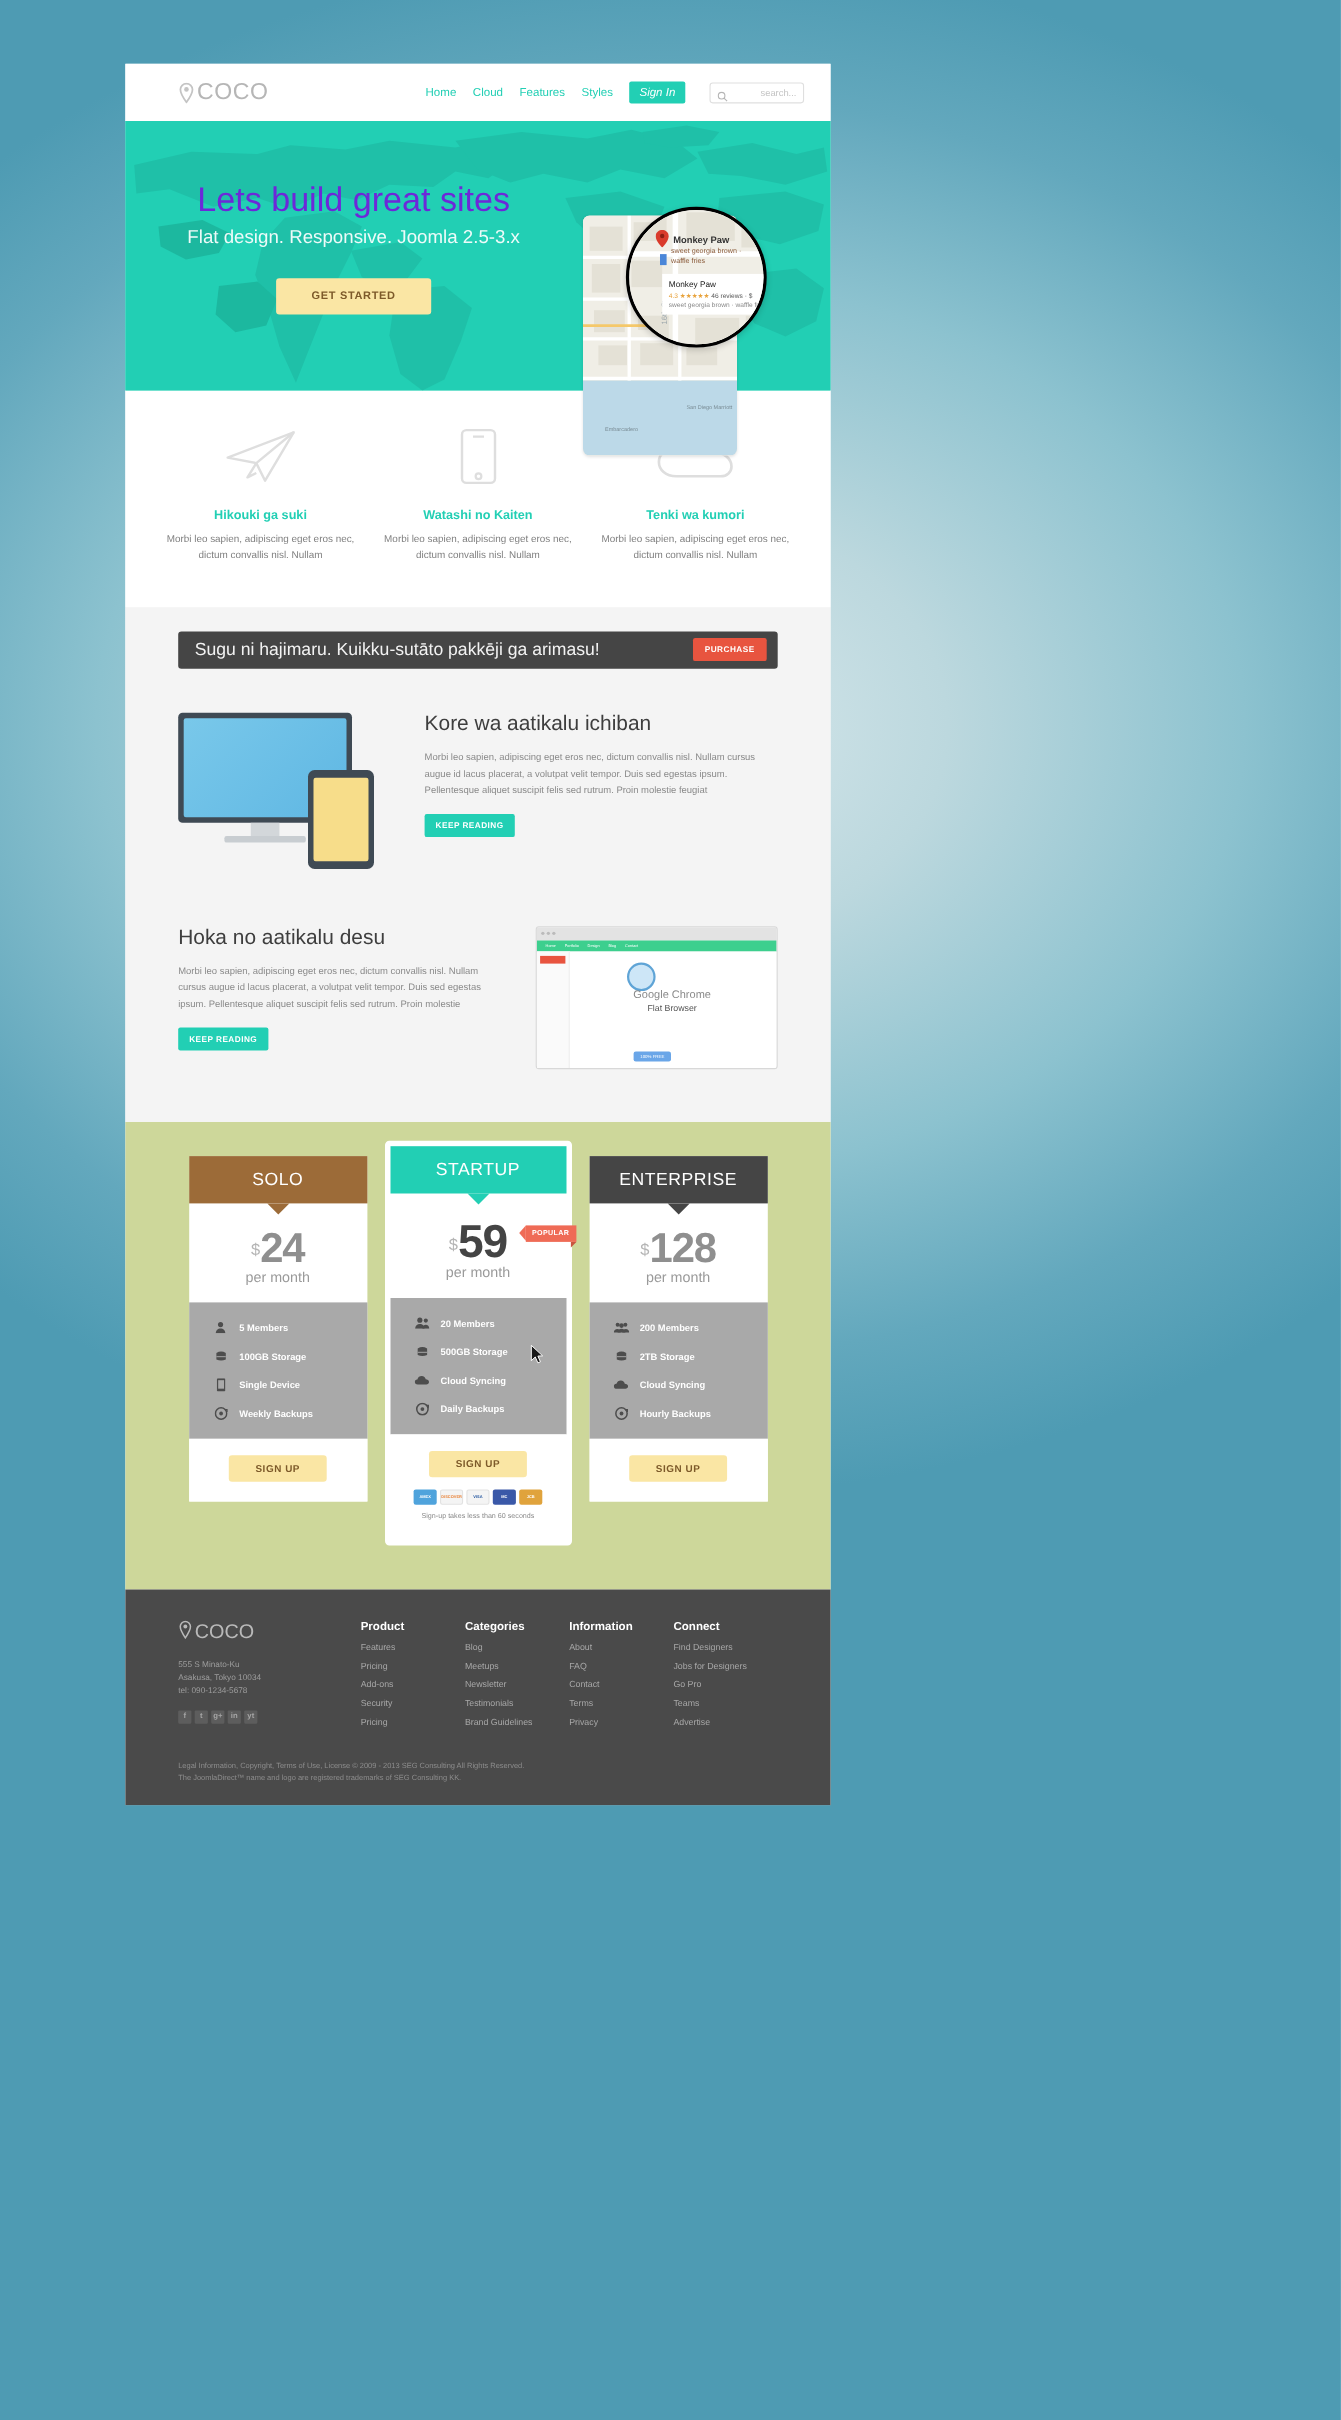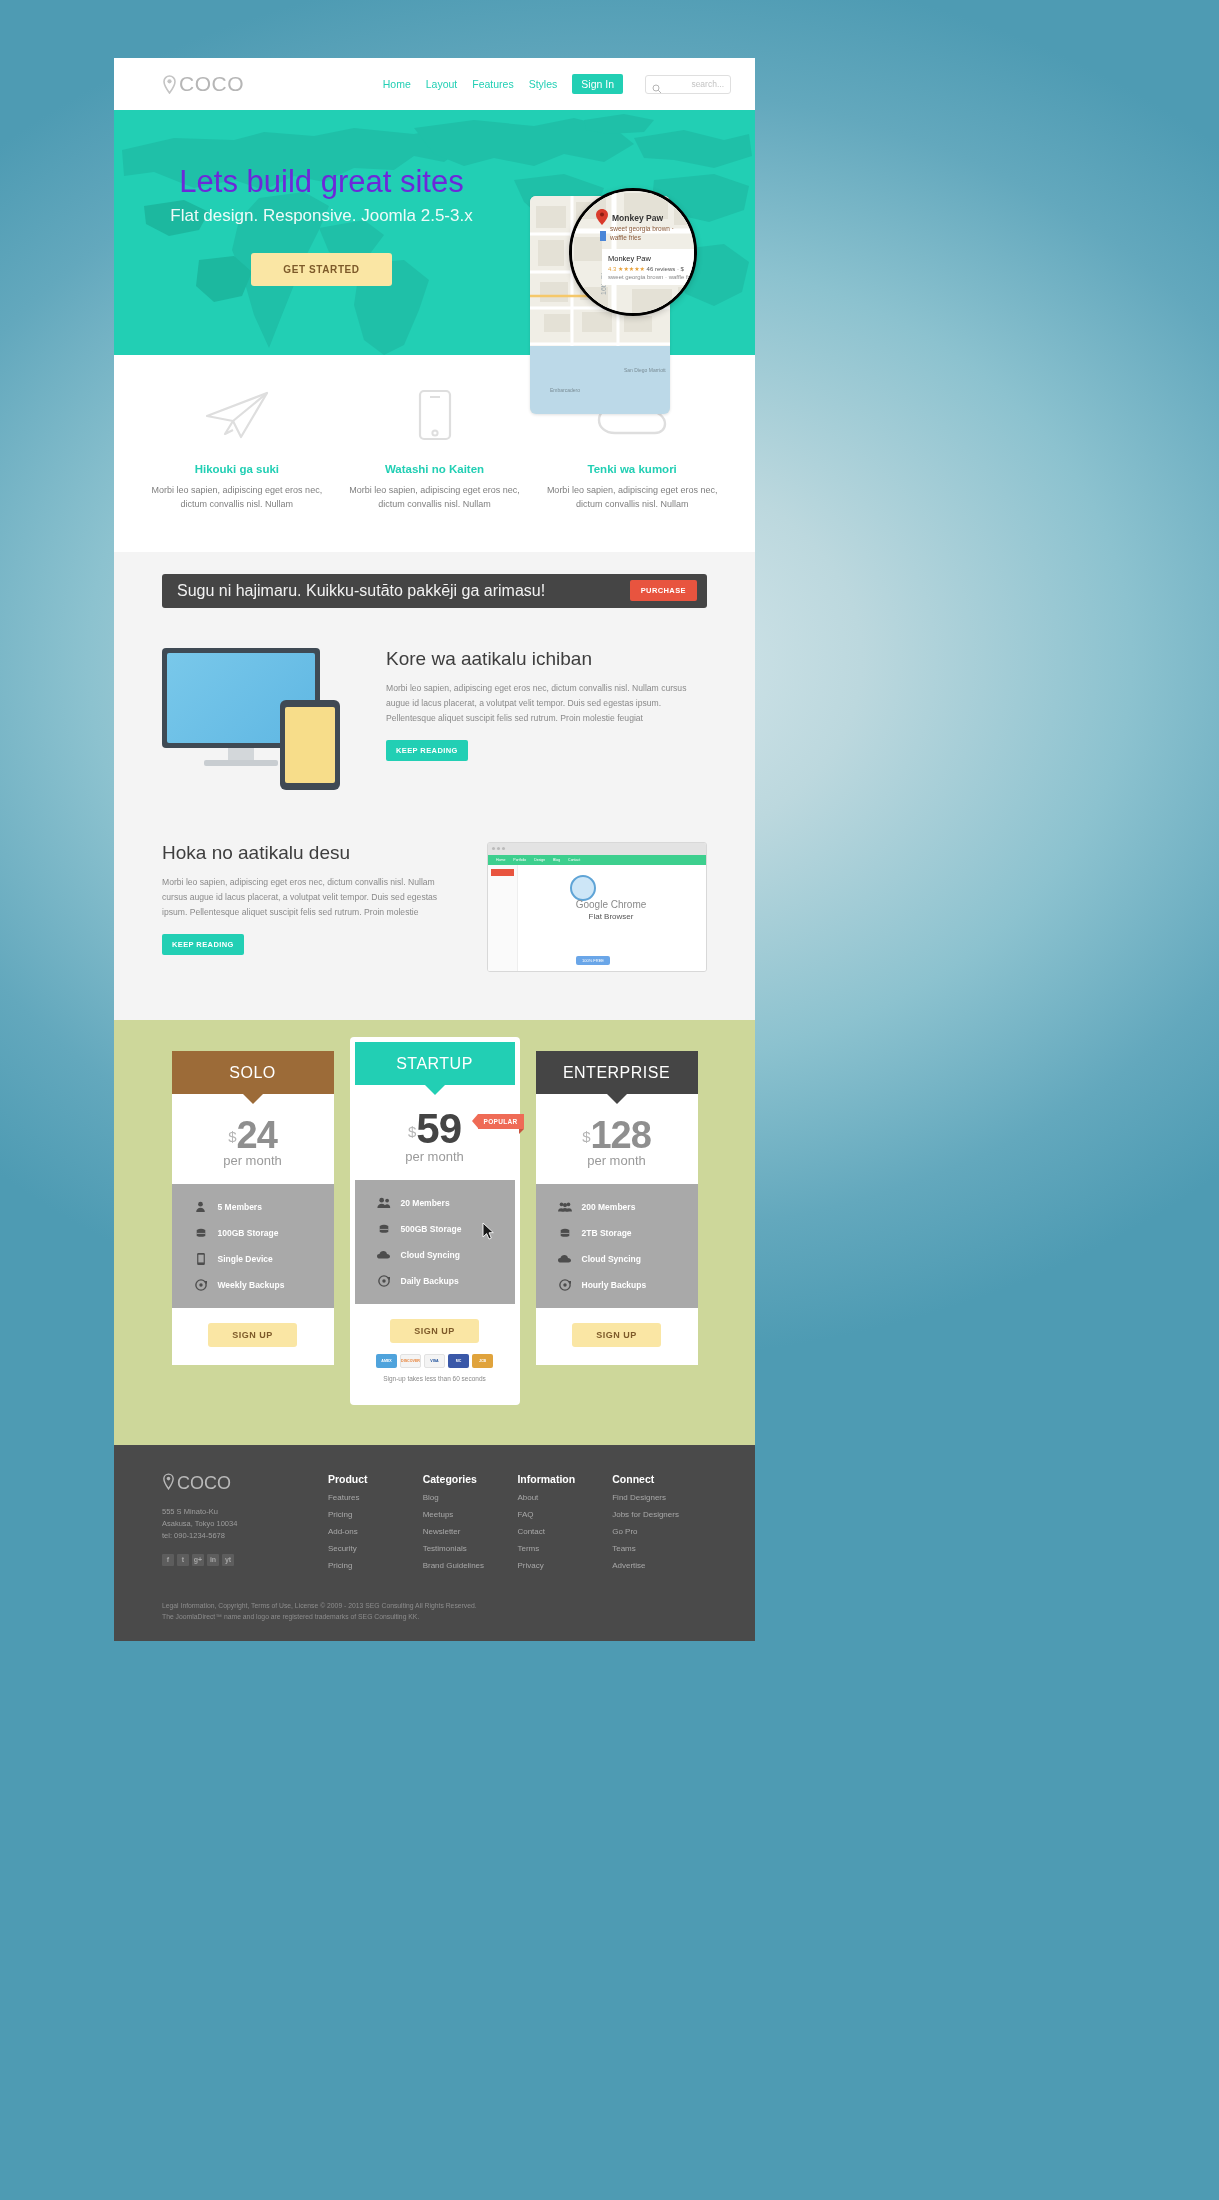--- a/index.html
+++ b/index.html
@@ -30,21 +30,21 @@
   .logo-text {
     font-size: 21px; color: #b6b6b6; letter-spacing: 0.5px;
     font-family: "Liberation Sans", sans-serif; font-weight: 400;
   }
   .nav { margin-left: auto; display: flex; align-items: center; gap: 15px; }
   .nav a {
     color: #22cfb4; font-size: 10.5px; text-decoration: none; font-weight: 400;
   }
   .signin-btn {
     background: #22cfb4; color: #fff !important; font-size: 10.5px;
-    padding: 4px 9px; border-radius: 2px; text-decoration: none;
+    padding: 4px 9px; border-radius: 2px; text-decoration: none; font-style: italic;
   }
   .search-wrap {
     display: flex; align-items: center;
     border: 1px solid #dfdfdf; border-radius: 3px;
     height: 19px; width: 86px; padding: 0 6px; margin-left: 7px;
   }
   .search-ico { width: 9px; height: 9px; flex: 0 0 auto; }
   .search-input {
     border: none; outline: none; width: 100%; font-size: 8.5px;
     color: #bbb; text-align: right; font-family: "Liberation Sans", sans-serif;
@@ -265,21 +265,21 @@
       <span class="pin-icon">
         <svg viewBox="0 0 15 19" width="15" height="19">
             <path d="M7.5 1C4.5 1 2 3.4 2 6.4c0 4 5.5 11.6 5.5 11.6S13 10.4 13 6.4C13 3.4 10.5 1 7.5 1z" fill="none" stroke="#c4c4c4" stroke-width="1.6"></path>
             <circle cx="7.5" cy="6.3" r="2.1" fill="#c4c4c4"></circle>
           </svg>
       </span>
       <span class="logo-text">COCO</span>
     </div>
     <div class="nav">
       <a href="#">Home</a>
-      <a href="#">Layout</a>
+      <a href="#">Cloud</a>
       <a href="#">Features</a>
       <a href="#">Styles</a>
       <a href="#" class="signin-btn">Sign In</a>
       <div class="search-wrap">
         <span class="search-ico">
           <svg viewBox="0 0 10 10" width="10" height="10">
               <circle cx="4" cy="4" r="3" fill="none" stroke="#b5b5b5" stroke-width="1"></circle>
               <line x1="6.2" y1="6.2" x2="9" y2="9" stroke="#b5b5b5" stroke-width="1"></line>
             </svg>
         </span>

